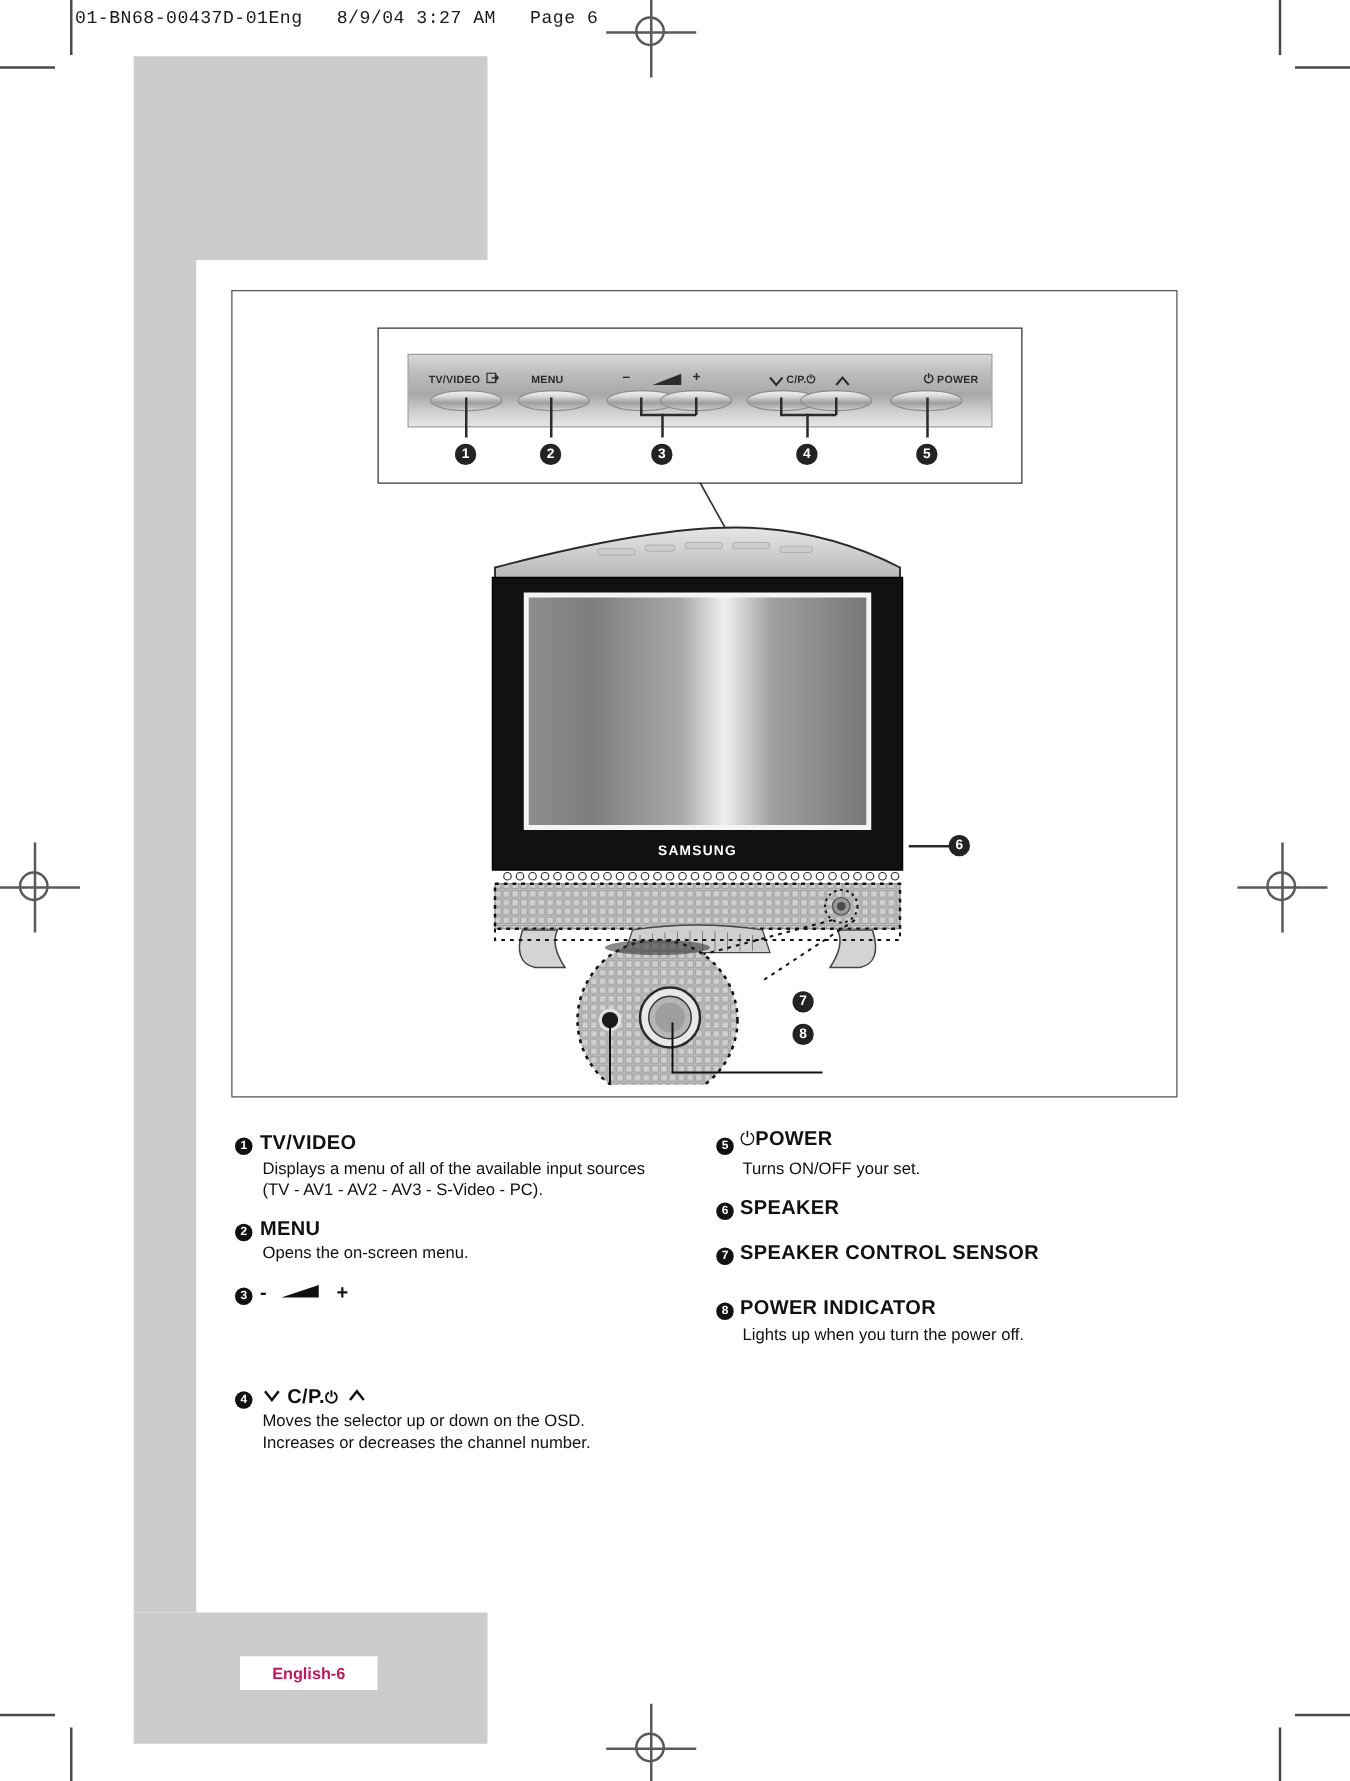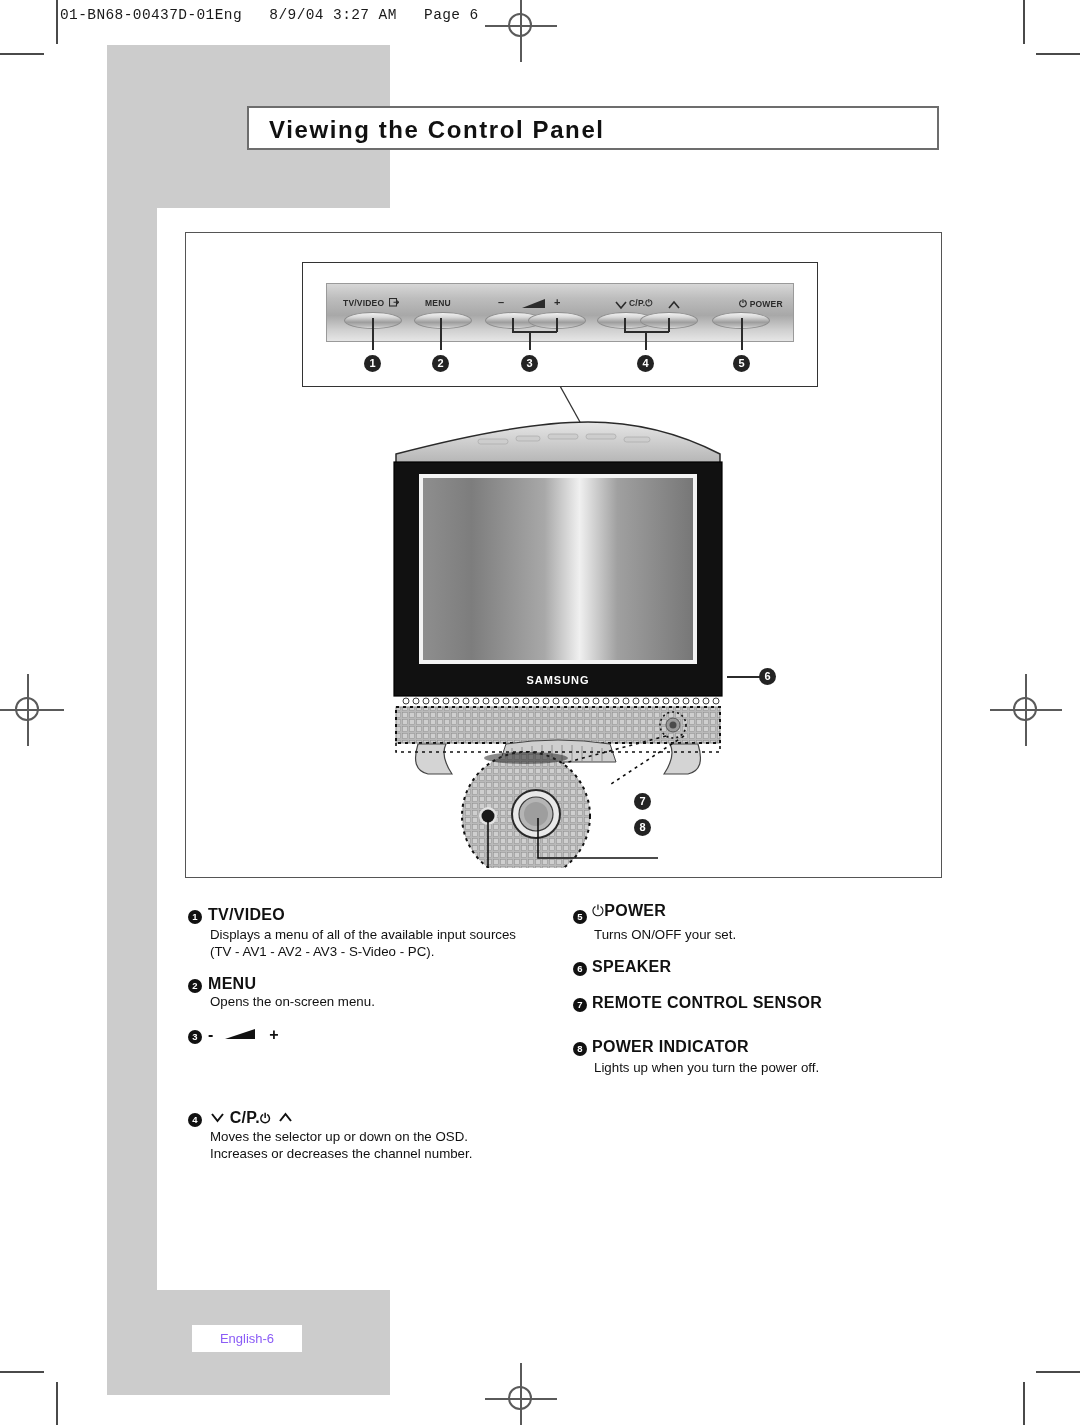--- a/index.html
+++ b/index.html
@@ -180,22 +180,22 @@
   
   .footer-badge {
     position: absolute;
     left: 192px; top: 1325px;
     width: 110px; height: 27px;
     background: #fff;
     text-align: center;
   }
   .footer-badge span {
     font-size: 13px;
-    font-weight: normal;
-    color: #8b5cf6;
+    font-weight: bold;
+    color: #be185d;
     line-height: 27px;
   }
 
   .pwr-glyph { font-family: "DejaVu Sans", sans-serif; }
 </style>
 </head>
 <body>
 
 <div id="page">
 
@@ -228,23 +228,20 @@
       <div class="h"></div>
       <div class="c"></div>
   </div>
 
   <div class="slug">01-BN68-00437D-01Eng   8/9/04 3:27 AM   Page 6</div>
 
   <div class="gray" style="left:107px; top:45px; width:283px; height:163px;"></div>
   <div class="gray" style="left:107px; top:208px; width:50px; height:1082px;"></div>
   <div class="gray" style="left:107px; top:1290px; width:283px; height:105px;"></div>
 
-  <div class="title-box">
-    <span>Viewing the Control Panel</span>
-  </div>
 
 
   <div class="illo-frame"></div>
 
   <div class="cp-box"></div>
   <div class="cp-strip"></div>
 
   <div class="cp-label" style="left:343px; top:298px;">
     <span>TV/VIDEO</span>
     <svg width="10" height="9" viewBox="0 0 10 9" style="vertical-align:-1px;margin-left:2px">
@@ -463,21 +460,21 @@
   <div class="dbadge" style="left:573px; top:910px;">5</div>
   <div class="desc-head" style="left:592px; top:902px;">
     <span class="pwr-glyph" style="font-size:15px;font-weight:normal">⏻</span><span>POWER</span>
   </div>
   <div class="desc-body" style="left:594px; top:927px;">Turns ON/OFF your set.</div>
 
   <div class="dbadge" style="left:573px; top:962px;">6</div>
   <div class="desc-head" style="left:592px; top:958px;">SPEAKER</div>
 
   <div class="dbadge" style="left:573px; top:998px;">7</div>
-  <div class="desc-head" style="left:592px; top:994px;">REMOTE CONTROL SENSOR</div>
+  <div class="desc-head" style="left:592px; top:994px;">SPEAKER CONTROL SENSOR</div>
 
   <div class="dbadge" style="left:573px; top:1042px;">8</div>
   <div class="desc-head" style="left:592px; top:1038px;">POWER INDICATOR</div>
   <div class="desc-body" style="left:594px; top:1060px;">Lights up when you turn the power off.</div>
 
   <div class="footer-badge">
     <span>English-6</span>
   </div>
 
 </div>

